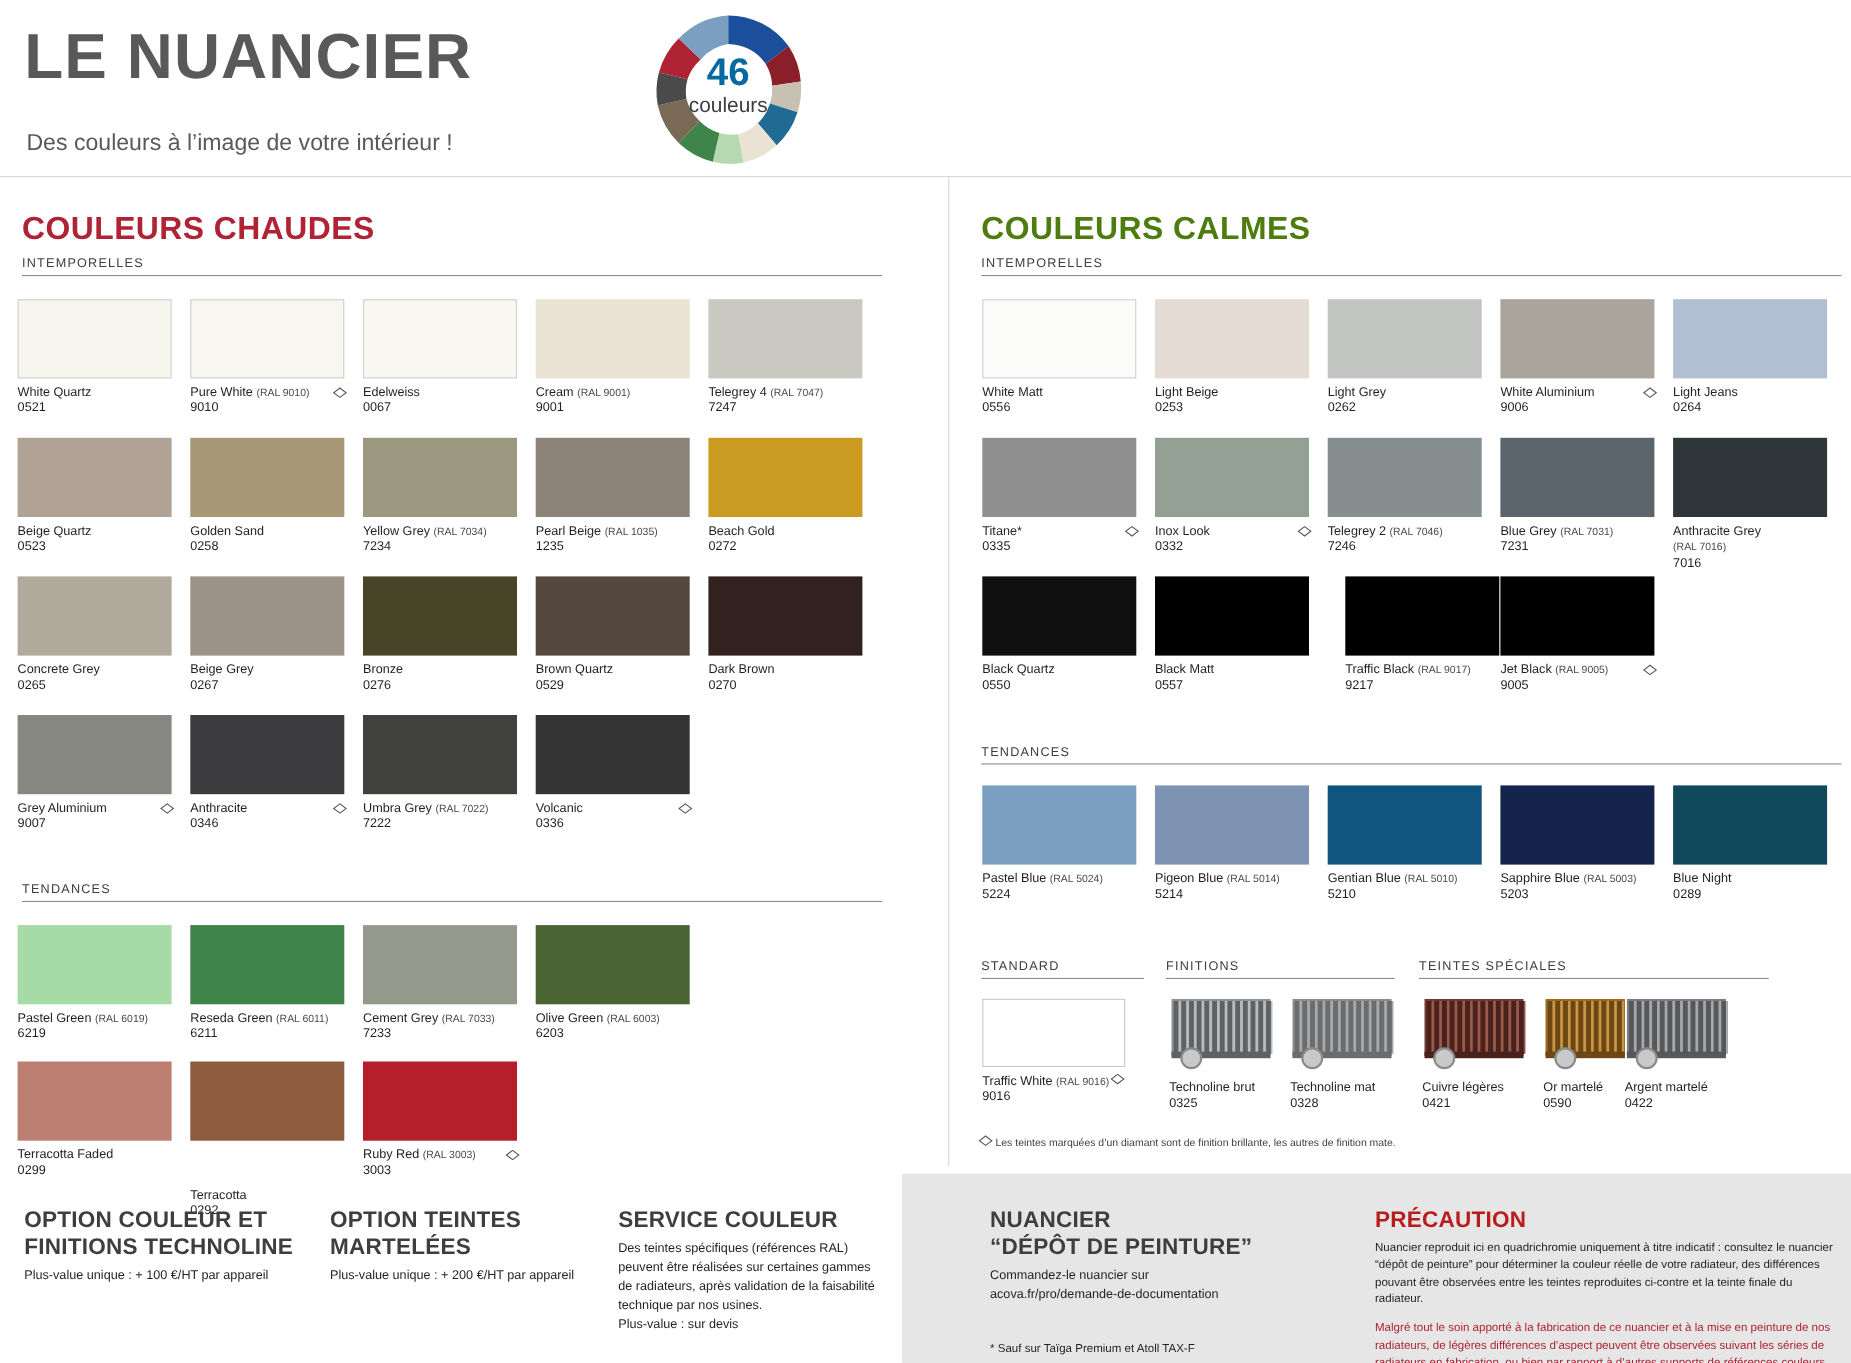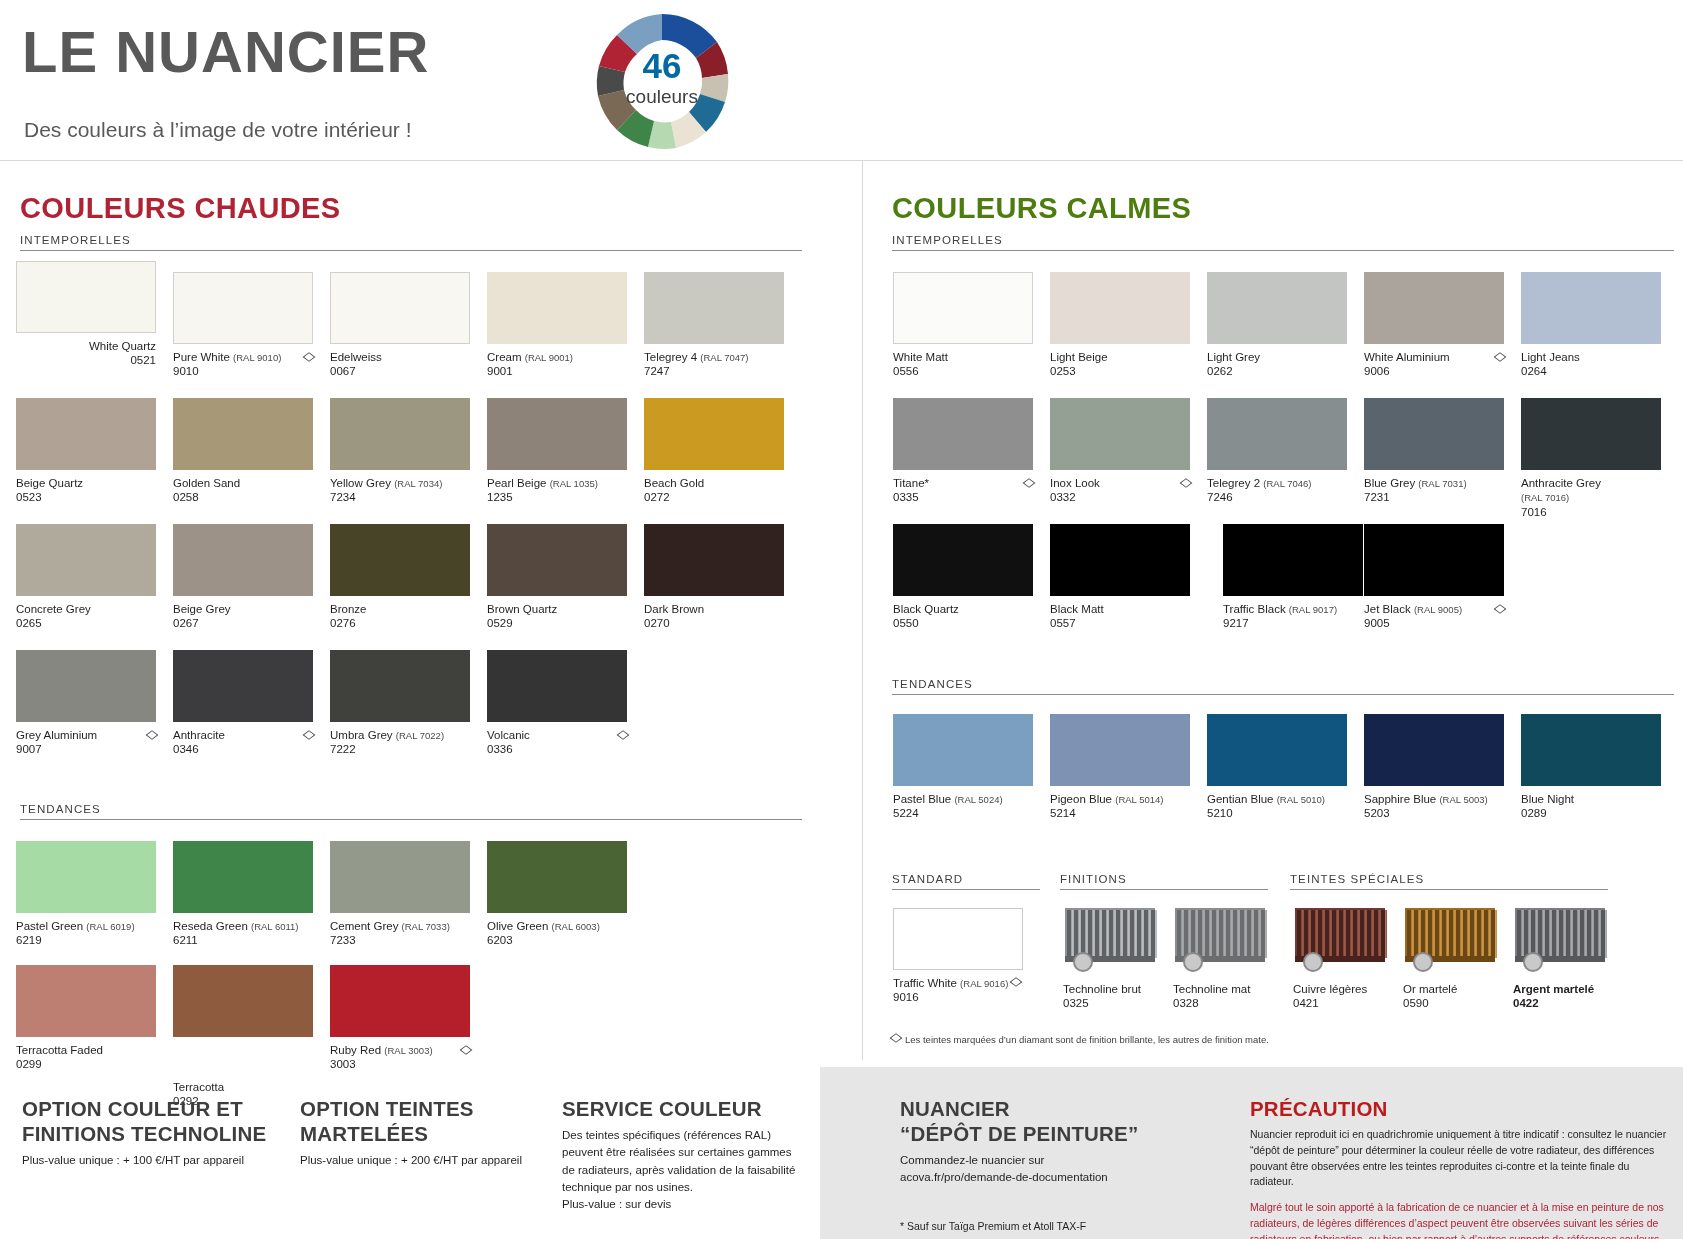--- a/index.html
+++ b/index.html
@@ -117,21 +117,21 @@
 <div class="grouplbl" style="left:20px; top:803px;">TENDANCES</div>
 <div class="groupline" style="left:20px; top:819px; width:782px;"></div>
 
 <div class="grouplbl" style="left:892px; top:234px;">INTEMPORELLES</div>
 <div class="groupline" style="left:892px; top:250px; width:782px;"></div>
 
 <div class="grouplbl" style="left:892px; top:678px;">TENDANCES</div>
 <div class="groupline" style="left:892px; top:694px; width:782px;"></div>
 
 <div id="warm-timeless">
-    <div class="swatch" style="left: 16px; top: 261px; text-align: right;">
+    <div class="swatch" style="left: 16px; top: 272px;">
       <div class="chip outline" style="background: rgb(246, 245, 238);"></div>
       <div class="name" style="position: relative;"><span>White Quartz</span></div>
       <div class="code">0521</div>
     </div>
     <div class="swatch" style="left: 173px; top: 272px;">
       <div class="chip outline" style="background: rgb(247, 246, 241);"></div>
       <div class="name" style="position: relative;"><span>Pure White</span> <span class="ral">(RAL 9010)</span><span class="diamond" style="position: absolute; right: 0px; top: 3px;"></span></div>
       <div class="code">9010</div>
     </div>
     <div class="swatch" style="left: 330px; top: 272px;">
@@ -509,21 +509,21 @@
           <rect x="78.4" y="2" width="2.4" height="48" fill="#c79545"></rect>
           <rect x="81" y="2" width="4.4" height="48" fill="#6d4713"></rect>
           <rect x="85.4" y="2" width="2.4" height="48" fill="#c79545"></rect>
           <rect x="88" y="2" width="4.4" height="48" fill="#6d4713"></rect>
           <rect x="92.4" y="2" width="2.4" height="48" fill="#c79545"></rect>
           <rect x="2" y="48" width="90" height="6" fill="#6d4713"></rect>
         </svg><div class="valve"></div></div>
       <div class="name" style="position: relative;"><span>Or martelé</span></div>
       <div class="code">0590</div>
     </div>
-    <div class="swatch" style="left: 1513px; top: 908px; font-weight: bold;">
+    <div class="swatch" style="left: 1477px; top: 908px;">
       <div class="radbox"><svg width="94" height="68" viewBox="0 0 94 68">
           <rect x="0" y="0" width="94" height="68" fill="#ffffff"></rect>
           <rect x="2" y="0" width="90" height="52" fill="#7b7d80"></rect>
           <rect x="4" y="2" width="4.4" height="48" fill="#565859"></rect>
           <rect x="8.4" y="2" width="2.4" height="48" fill="#a6a8ab"></rect>
           <rect x="11" y="2" width="4.4" height="48" fill="#565859"></rect>
           <rect x="15.4" y="2" width="2.4" height="48" fill="#a6a8ab"></rect>
           <rect x="18" y="2" width="4.4" height="48" fill="#565859"></rect>
           <rect x="22.4" y="2" width="2.4" height="48" fill="#a6a8ab"></rect>
           <rect x="25" y="2" width="4.4" height="48" fill="#565859"></rect>

